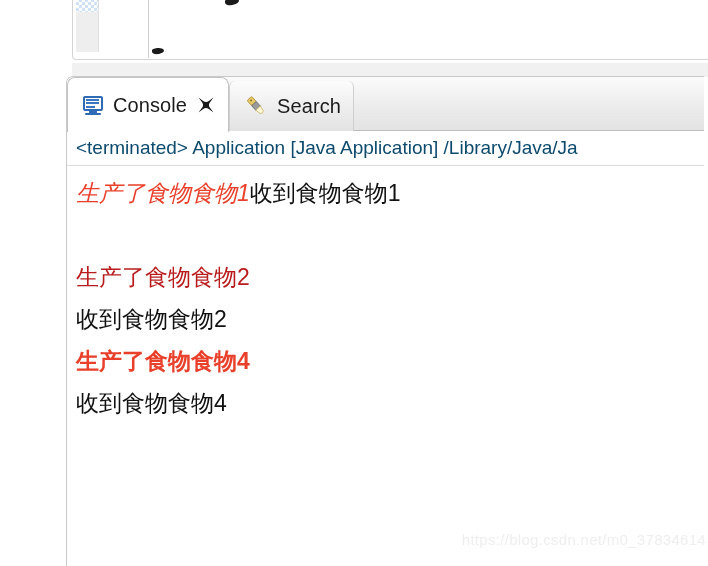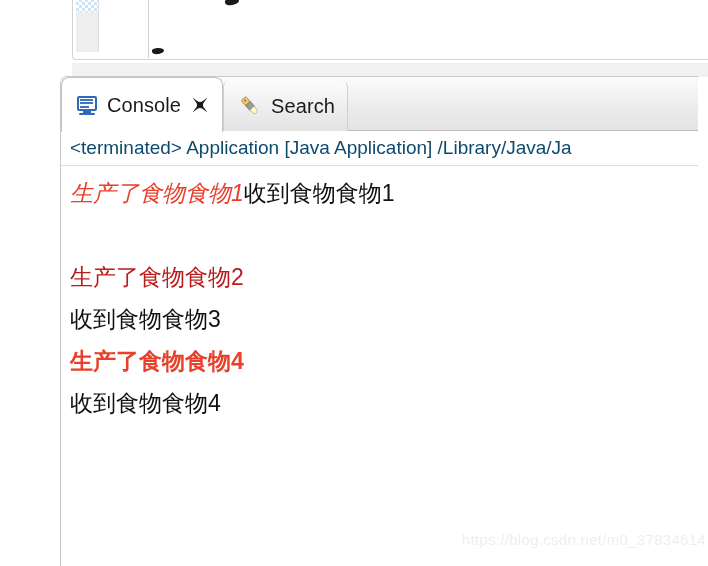--- a/index.html
+++ b/index.html
@@ -76,21 +76,21 @@
   #left-gutter {
     position: absolute;
     left: 0; top: 63px;
     width: 72px; height: 503px;
     background: #ffffff;
   }
 
   
   #console-view {
     position: absolute;
-    left: 60px; top: 76px;
+    left: 66px; top: 76px;
     width: 638px; height: 490px;
     background: #ffffff;
     box-sizing: border-box;
     border-left: 1px solid #c9c9c9;
     border-top: 1px solid #c9c9c9;
     border-top-left-radius: 7px;
     overflow: hidden;
   }
 
   
@@ -288,20 +288,20 @@
   </div>
 
   <div id="terminated-bar">
     <span id="terminated-text">&lt;terminated&gt; Application [Java Application] /Library/Java/Ja</span>
   </div>
 
   <div id="console-output">
       <div class="out-line"><span class="seg-stderr" style="color: rgb(232, 64, 42); font-style: italic;">生产了食物食物1</span><span class="seg-stdout" style="color: rgb(17, 17, 17);">收到食物食物1</span></div>
       <div class="out-line blank">&nbsp;</div>
       <div class="out-line"><span class="seg-stderr" style="color: #b91c1c;">生产了食物食物2</span></div>
-      <div class="out-line"><span class="seg-stdout" style="color: rgb(17, 17, 17);">收到食物食物3</span></div>
+      <div class="out-line"><span class="seg-stdout" style="color: rgb(17, 17, 17);">收到食物食物2</span></div>
       <div class="out-line"><span class="seg-stderr" style="color: rgb(232, 64, 42); font-weight: bold;">生产了食物食物4</span></div>
       <div class="out-line"><span class="seg-stdout" style="color: rgb(17, 17, 17);">收到食物食物4</span></div>
     </div>
 
 </div>
 
 <div id="watermark">https://blog.csdn.net/m0_37834614</div>
 
 </body></html>

